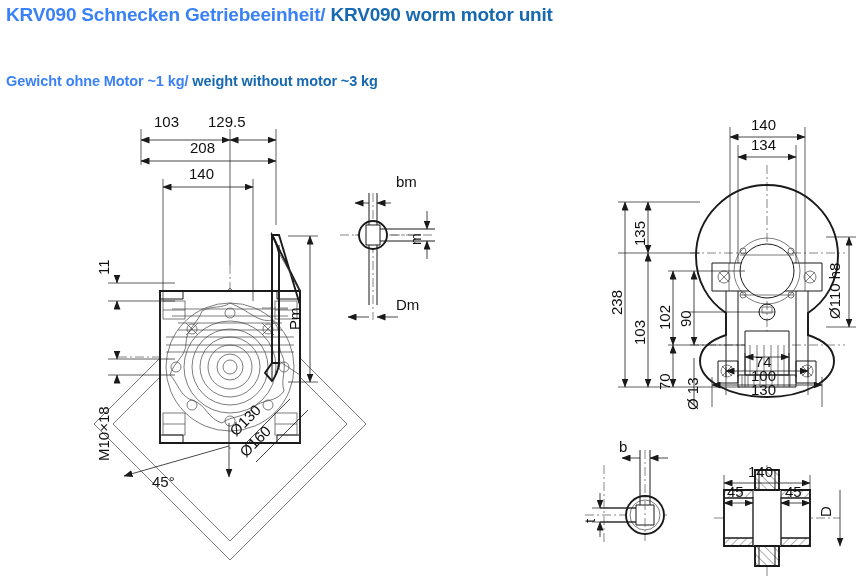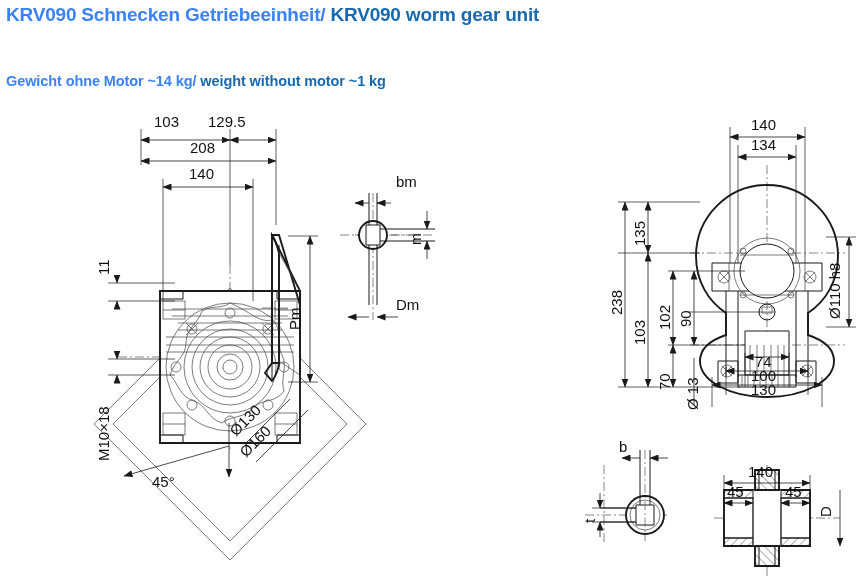--- a/index.html
+++ b/index.html
@@ -62,27 +62,27 @@
     font-size: 14px;
     fill: #111;
   }
 </style>
 </head>
 <body>
 
 <div id="title-block">
   <div id="title-line">
     <span class="t-de">KRV090 Schnecken Getriebeeinheit/</span>
-    <span class="t-en">KRV090 worm gear unit</span>
+    <span class="t-en">KRV090 worm motor unit</span>
   </div>
 </div>
 
 <div id="weight-block">
-  <span class="t-de">Gewicht ohne Motor ~14 kg/</span>
-  <span class="t-en">weight without motor ~1 kg</span>
+  <span class="t-de">Gewicht ohne Motor ~1 kg/</span>
+  <span class="t-en">weight without motor ~3 kg</span>
 </div>
 
 <div id="drawing-area">
 <svg width="863" height="474" viewBox="0 0 863 474">
 
   <defs>
     <pattern id="hatchR" width="6" height="6" patternUnits="userSpaceOnUse" patternTransform="rotate(45)">
       <line x1="0" y1="0" x2="0" y2="6" stroke="#1a1a1a" stroke-width="0.7"></line>
     </pattern>
     <pattern id="hatchL" width="6" height="6" patternUnits="userSpaceOnUse" patternTransform="rotate(-45)">

